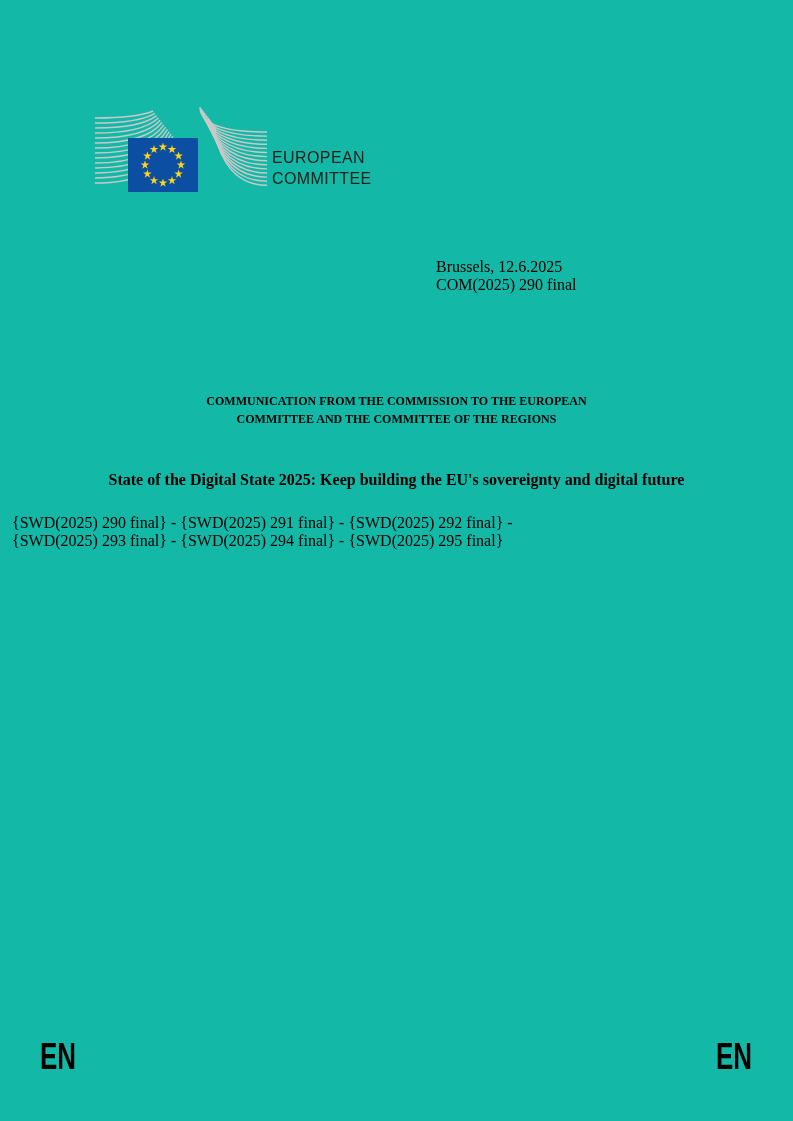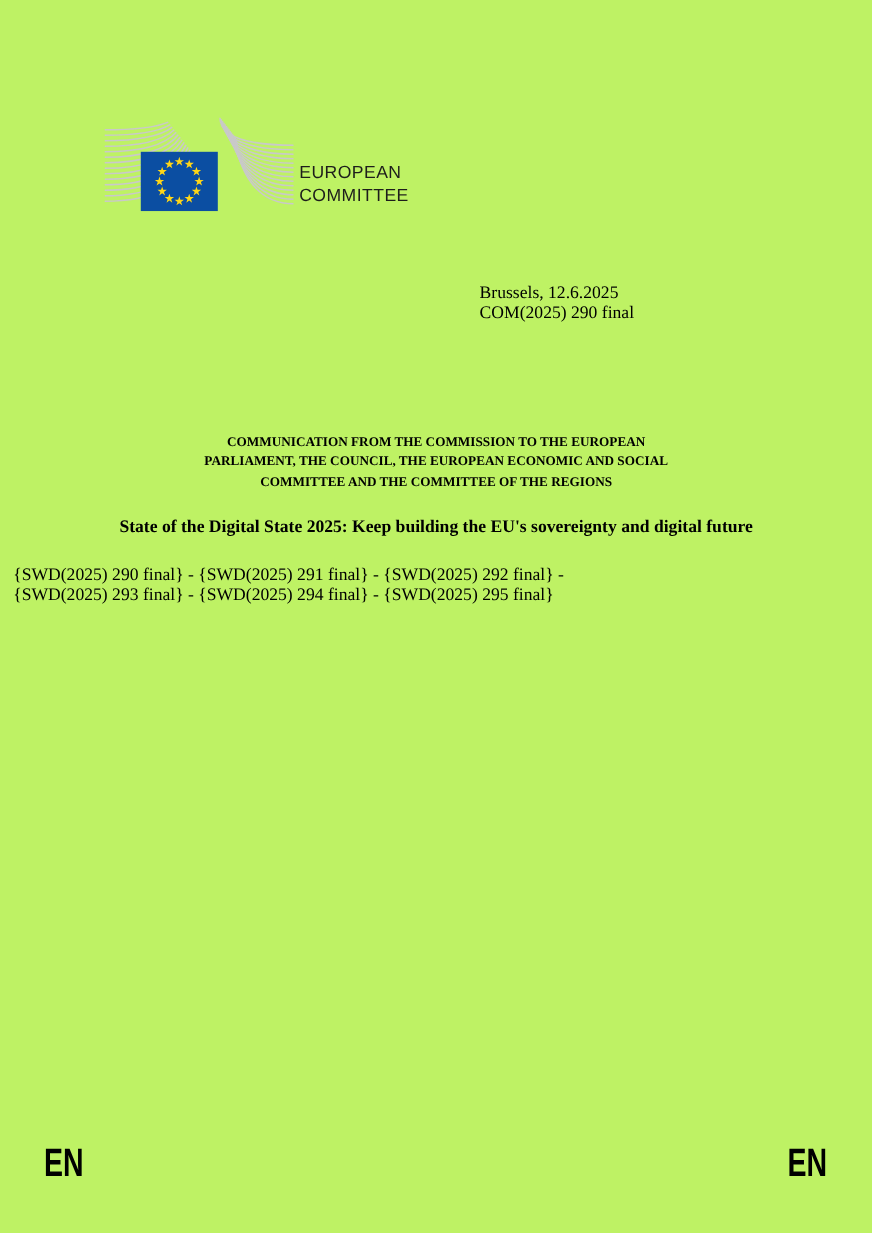--- a/index.html
+++ b/index.html
@@ -6,21 +6,21 @@
     --flag-blue:#0b4ea2;
     --star-yellow:#ffd617;
     --swoosh-grey:#c9c9c9;
     --wordmark-black:#1d1d1b;
   }
   *{box-sizing:border-box;}
   html,body{margin:0;padding:0;background:#ffffff;}
   .page{
     position:relative;
     width:793px;height:1121px;
-    background:#bef264;
+    background:#14b8a6;
     overflow:hidden;
     font-family:"Liberation Serif", serif;
     color:#000;
   }
   
   .ec-mark{position:absolute;left:95px;top:104px;width:172px;height:88px;}
   .swoosh path{fill:none;stroke:var(--swoosh-grey);stroke-width:1.4;}
   .flag-rect{fill:var(--flag-blue);}
   .flag-star{fill:var(--star-yellow);}
   .ec-wordmark{
@@ -128,21 +128,20 @@
     <div>COMMITTEE</div>
   </div>
 
   <div class="doc-meta">
     <div>Brussels, 12.6.2025</div>
     <div>COM(2025) 290 final</div>
   </div>
 
   <div class="doc-title">
     <div>COMMUNICATION FROM THE COMMISSION TO THE EUROPEAN</div>
-    <div>PARLIAMENT, THE COUNCIL, THE EUROPEAN ECONOMIC AND SOCIAL</div>
     <div>COMMITTEE AND THE COMMITTEE OF THE REGIONS</div>
   </div>
 
   <div class="doc-subtitle">State of the Digital State 2025: Keep building the EU's sovereignty and digital future</div>
 
   <div class="swd-refs">
     <div>{SWD(2025) 290 final} - {SWD(2025) 291 final} - {SWD(2025) 292 final} -</div>
     <div>{SWD(2025) 293 final} - {SWD(2025) 294 final} - {SWD(2025) 295 final}</div>
   </div>
 

